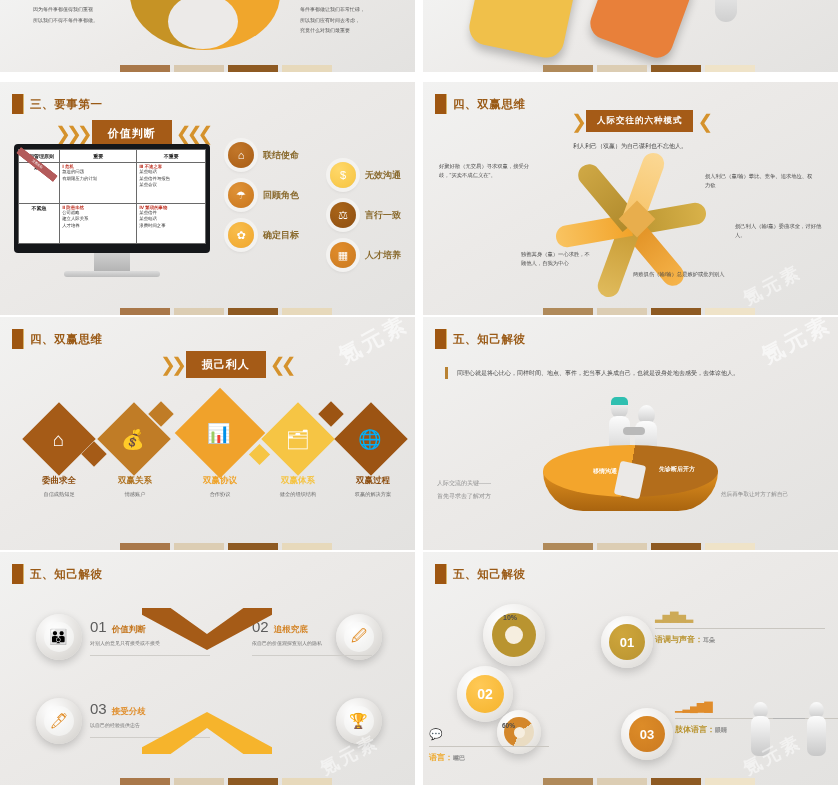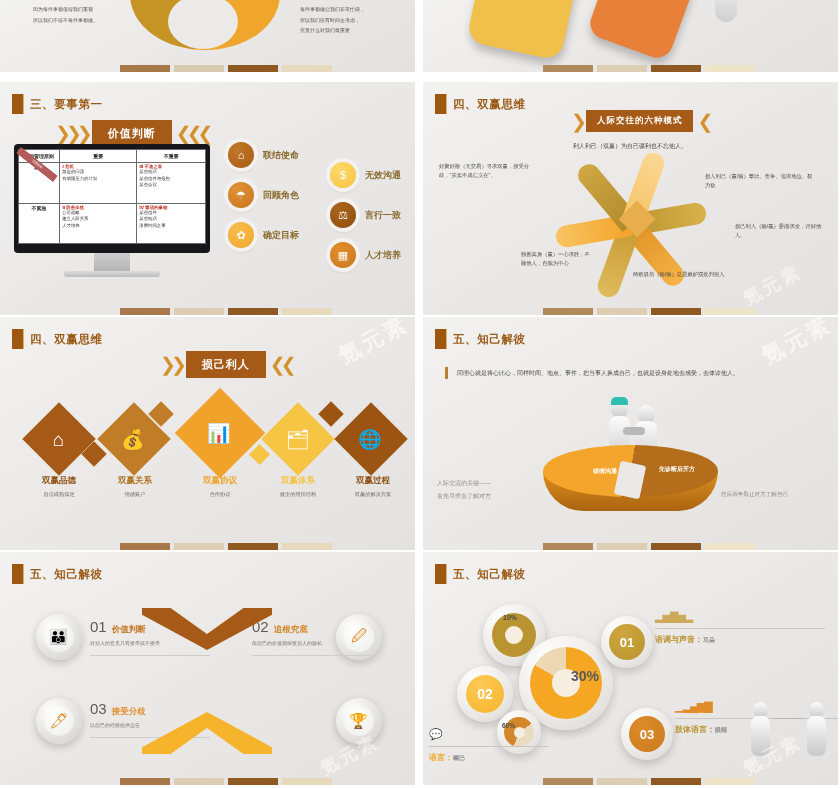--- a/index.html
+++ b/index.html
@@ -316,21 +316,21 @@
         <span>📊</span>
       </div>
     <div class="dia" style="left:272px;top:96px;width:52px;height:52px;background:#f6c544;">
         <span>🗂</span>
       </div>
     <div class="dia" style="left:345px;top:96px;width:52px;height:52px;background:#9c5413;">
         <span>🌐</span>
       </div>
 
     <div class="dlabel" style="left:20px;top:158px;">
-      <b style="color:#8e5013">双赢品德</b>
+      <b style="color:#8e5013">委曲求全</b>
       <i>自信成熟知足</i>
     </div>
     <div class="dlabel" style="left:96px;top:158px;">
       <b style="color:#b07423">双赢关系</b>
       <i>情感账户</i>
     </div>
     <div class="dlabel" style="left:181px;top:158px;">
       <b style="color:#efa42c">双赢协议</b>
       <i>合作协议</i>
     </div>
@@ -453,26 +453,20 @@
       <div class="txt">五、知己解彼</div>
     </div>
 
     <div class="bub" style="left:60px;top:52px;width:62px;height:62px;">
       <div class="donut" style="width:44px;height:44px;position:relative;background:conic-gradient(from 0deg,#b99430 0deg 36deg,#b99430 36deg 360deg);">
         <div class="hole" style="width:18px;height:18px;"></div>
       </div>
       <div style="position:absolute;top:10px;left:20px;font-size:7px;font-weight:bold;color:#4a4a4a;">10%</div>
     </div>
 
-    <div class="bub" style="left:96px;top:84px;width:94px;height:94px;">
-      <div class="donut" style="width:72px;height:72px;position:relative;background:conic-gradient(from 0deg,#f5a623 0deg 300deg,#ecd9b4 300deg 360deg);">
-        <div class="hole" style="width:28px;height:28px;"></div>
-      </div>
-      <div style="position:absolute;top:32px;left:52px;font-size:14px;font-weight:bold;color:#5a5a5a;">30%</div>
-    </div>
 
     <div class="bub" style="left:34px;top:114px;width:56px;height:56px;">
       <div class="core" style="width:38px;height:38px;background:radial-gradient(circle at 36% 28%,#ffc956,#f5b32c);font-size:14px;">02</div>
     </div>
 
     <div class="bub" style="left:74px;top:158px;width:44px;height:44px;">
       <div class="donut" style="width:30px;height:30px;position:relative;background:conic-gradient(from 200deg,#d4872a 0deg 216deg,#eadcc2 216deg 360deg);">
         <div class="hole" style="width:11px;height:11px;"></div>
       </div>
       <div style="position:absolute;top:12px;left:5px;font-size:6.5px;font-weight:bold;color:#4a4a4a;">60%</div>

